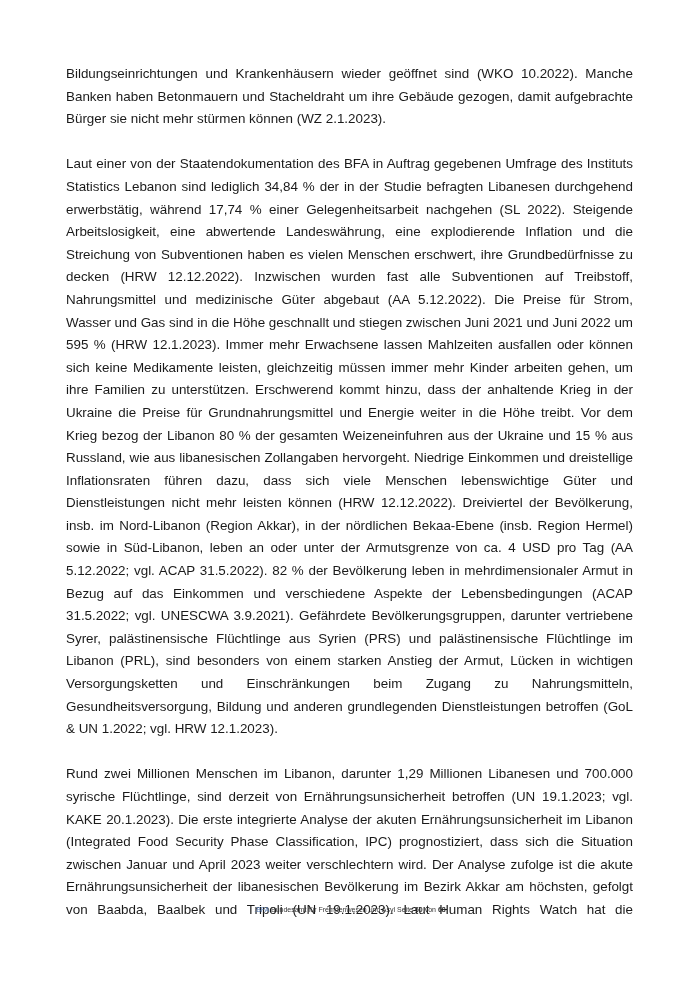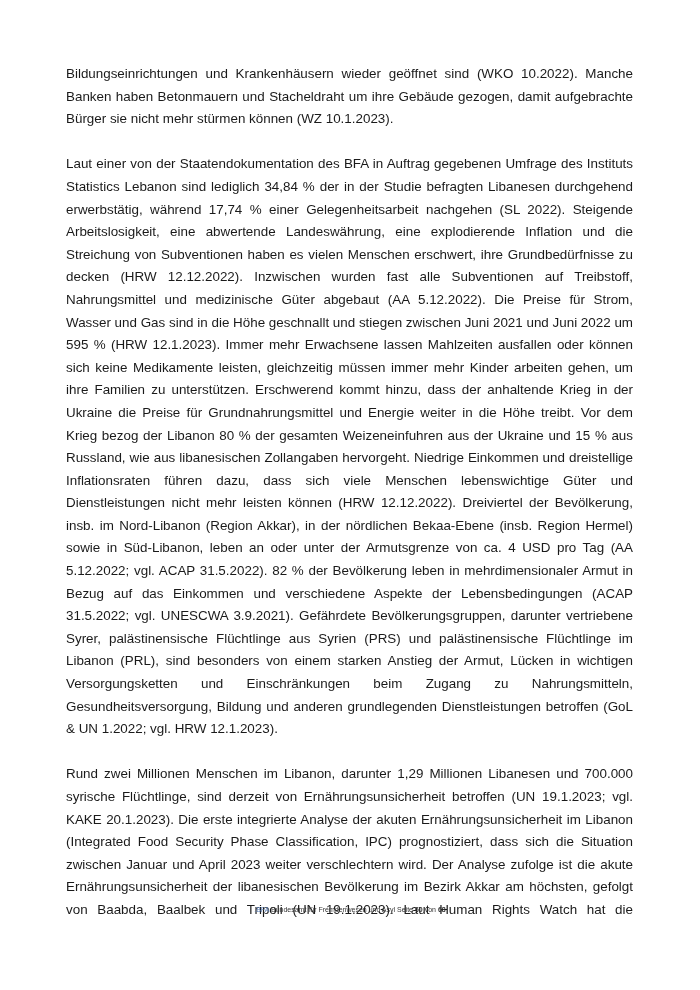--- a/index.html
+++ b/index.html
@@ -42,21 +42,21 @@
       font-weight: normal;
     }
     .footer b {
       font-weight: bold;
     }
   </style>
 </head>
 <body>
 
 <div class="page">
-  <p class="para">Bildungseinrichtungen und Krankenhäusern wieder geöffnet sind (WKO 10.2022). Manche Banken haben Betonmauern und Stacheldraht um ihre Gebäude gezogen, damit aufgebrachte Bürger sie nicht mehr stürmen können (WZ 10.1.2023).</p>
+  <p class="para">Bildungseinrichtungen und Krankenhäusern wieder geöffnet sind (WKO 10.2022). Manche Banken haben Betonmauern und Stacheldraht um ihre Gebäude gezogen, damit aufgebrachte Bürger sie nicht mehr stürmen können (WZ 2.1.2023).</p>
   <p class="para">Laut einer von der Staatendokumentation des BFA in Auftrag gegebenen Umfrage des Instituts Statistics Lebanon sind lediglich 34,84 % der in der Studie befragten Libanesen durchgehend erwerbstätig, während 17,74 % einer Gelegenheitsarbeit nachgehen (SL 2022). Steigende Arbeitslosigkeit, eine abwertende Landeswährung, eine explodierende Inflation und die Streichung von Subventionen haben es vielen Menschen erschwert, ihre Grundbedürfnisse zu decken (HRW 12.12.2022). Inzwischen wurden fast alle Subventionen auf Treibstoff, Nahrungsmittel und medizinische Güter abgebaut (AA 5.12.2022). Die Preise für Strom, Wasser und Gas sind in die Höhe geschnallt und stiegen zwischen Juni 2021 und Juni 2022 um 595 % (HRW 12.1.2023). Immer mehr Erwachsene lassen Mahlzeiten ausfallen oder können sich keine Medikamente leisten, gleichzeitig müssen immer mehr Kinder arbeiten gehen, um ihre Familien zu unterstützen. Erschwerend kommt hinzu, dass der anhaltende Krieg in der Ukraine die Preise für Grundnahrungsmittel und Energie weiter in die Höhe treibt. Vor dem Krieg bezog der Libanon 80 % der gesamten Weizeneinfuhren aus der Ukraine und 15 % aus Russland, wie aus libanesischen Zollangaben hervorgeht. Niedrige Einkommen und dreistellige Inflationsraten führen dazu, dass sich viele Menschen lebenswichtige Güter und Dienstleistungen nicht mehr leisten können (HRW 12.12.2022). Dreiviertel der Bevölkerung, insb. im Nord-Libanon (Region Akkar), in der nördlichen Bekaa-Ebene (insb. Region Hermel) sowie in Süd-Libanon, leben an oder unter der Armutsgrenze von ca. 4 USD pro Tag (AA 5.12.2022; vgl. ACAP 31.5.2022). 82 % der Bevölkerung leben in mehrdimensionaler Armut in Bezug auf das Einkommen und verschiedene Aspekte der Lebensbedingungen (ACAP 31.5.2022; vgl. UNESCWA 3.9.2021). Gefährdete Bevölkerungsgruppen, darunter vertriebene Syrer, palästinensische Flüchtlinge aus Syrien (PRS) und palästinensische Flüchtlinge im Libanon (PRL), sind besonders von einem starken Anstieg der Armut, Lücken in wichtigen Versorgungsketten und Einschränkungen beim Zugang zu Nahrungsmitteln, Gesundheitsversorgung, Bildung und anderen grundlegenden Dienstleistungen betroffen (GoL &amp; UN 1.2022; vgl. HRW 12.1.2023).</p>
   <p class="para" style="text-align-last: justify;">Rund zwei Millionen Menschen im Libanon, darunter 1,29 Millionen Libanesen und 700.000 syrische Flüchtlinge, sind derzeit von Ernährungsunsicherheit betroffen (UN 19.1.2023; vgl. KAKE 20.1.2023). Die erste integrierte Analyse der akuten Ernährungsunsicherheit im Libanon (Integrated Food Security Phase Classification, IPC) prognostiziert, dass sich die Situation zwischen Januar und April 2023 weiter verschlechtern wird. Der Analyse zufolge ist die akute Ernährungsunsicherheit der libanesischen Bevölkerung im Bezirk Akkar am höchsten, gefolgt von Baabda, Baalbek und Tripoli (UN 19.1.2023). Laut Human Rights Watch hat die</p>
 </div>
 
 <div class="footer">
   <span class="logo">.BFA</span>
   <span>Bundesamt für Fremdenwesen und Asyl</span>
   <span>Seite</span>
   <b>60</b>
   <span>von</span>

